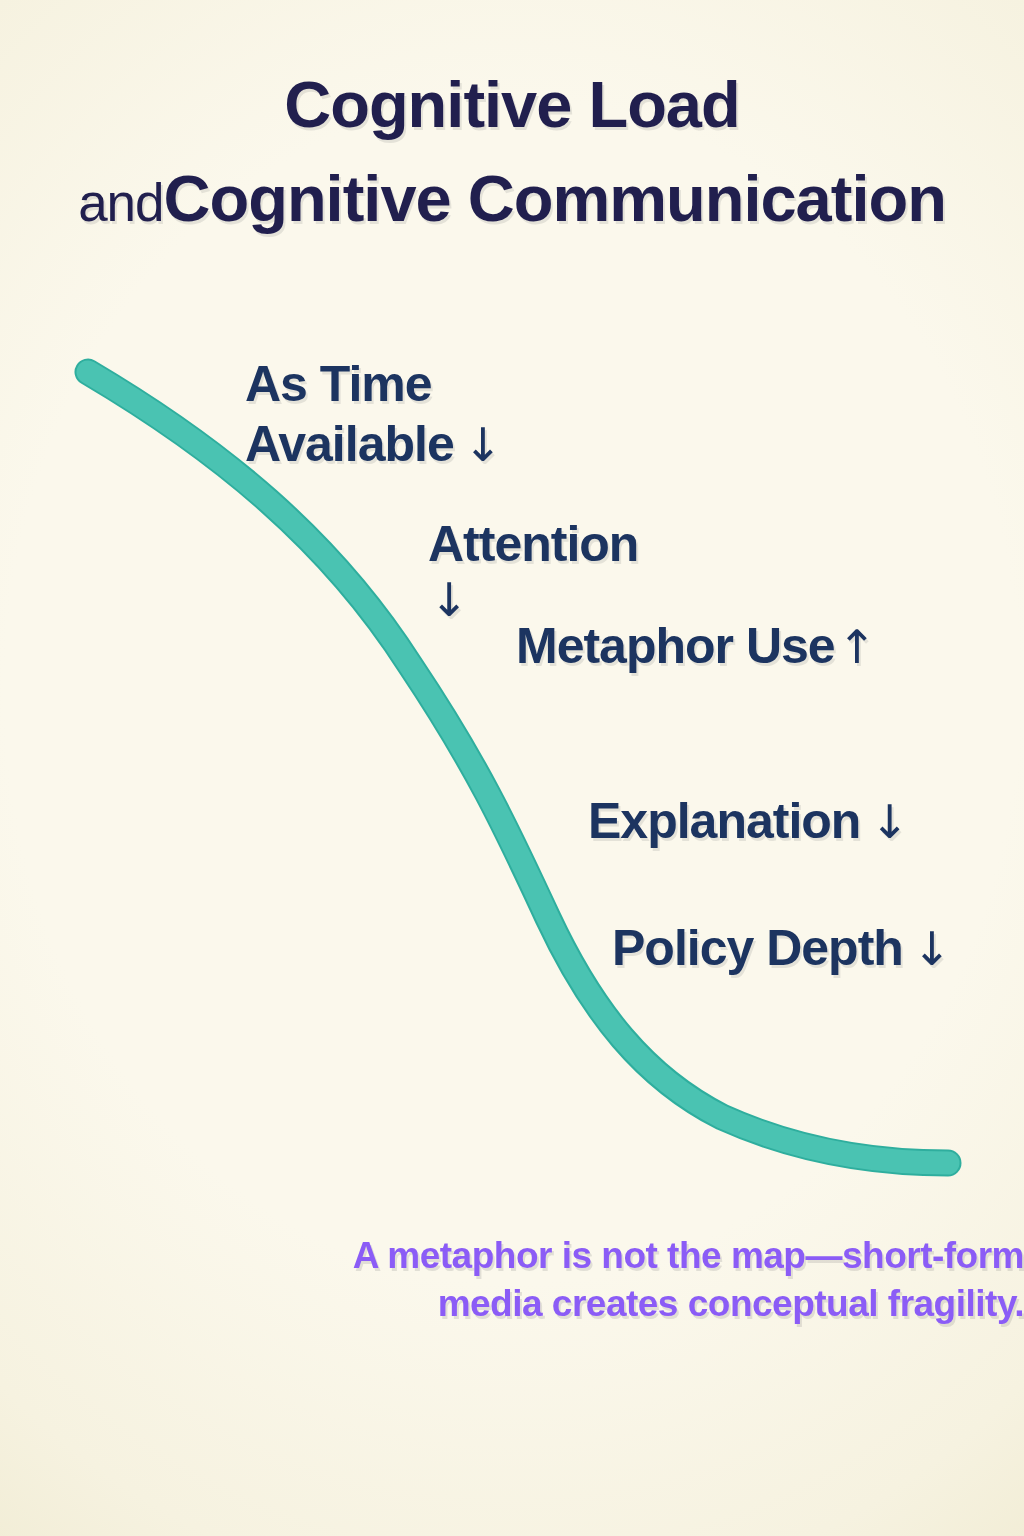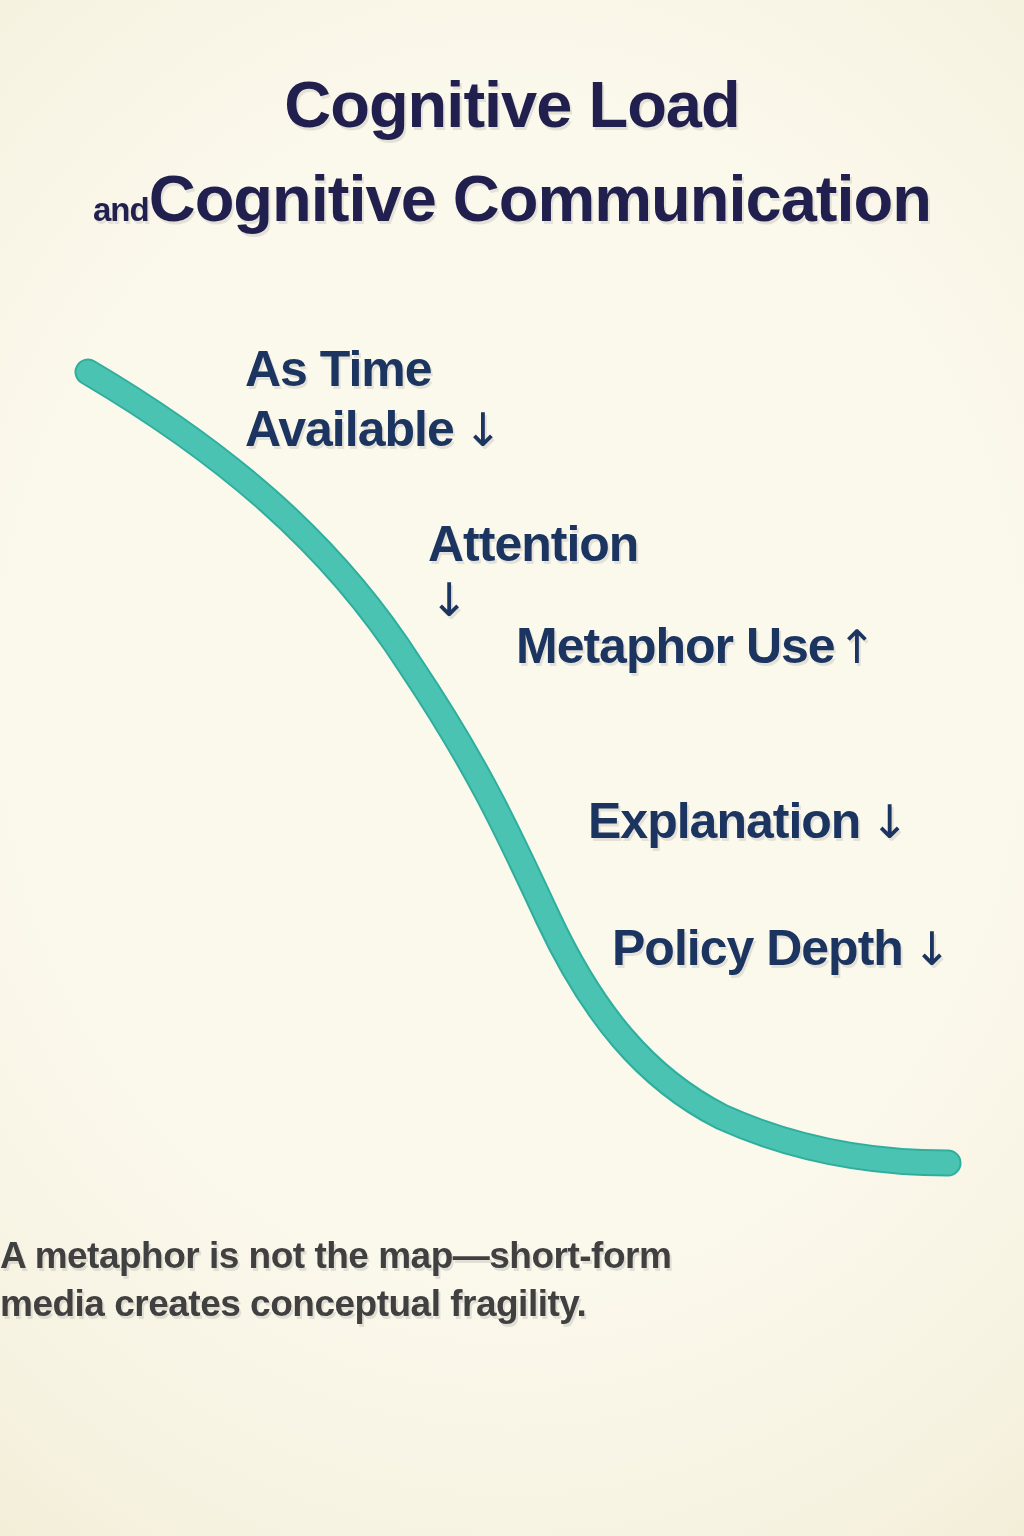--- a/index.html
+++ b/index.html
@@ -20,21 +20,21 @@
     top: 72px; left: 0; right: 0;
     text-align: center;
     color: #211f4e;
     font-weight: 700;
     letter-spacing: -1px;
     text-shadow: 2px 3px 0 rgba(125,125,125,0.18);
     line-height: 1;
   }
   .title-line1 { font-size: 65px; }
   .title-line2 { font-size: 65px; margin-top: 29px; white-space: nowrap; }
-  .title-and   { font-size: 33px; font-weight: 700; margin-right: 0; }
+  .title-and   { font-size: 53px; font-weight: 400; margin-right: 0; }
 
   
   svg.curve-svg { position: absolute; inset: 0; }
 
   
   .label {
     position: absolute;
     color: #1c3460;
     font-weight: 700;
     font-size: 50px;
@@ -50,22 +50,22 @@
     margin-left: 10px;
     letter-spacing: 0;
   }
   .arrow.tight { margin-left: 3px; }
   .arrow.block { display: block; margin-left: 2px; line-height: 52px; }
 
   
   .caption {
     position: absolute;
     top: 1232px; left: 0; right: 0;
-    text-align: left;
-    color: #404040;
+    text-align: right;
+    color: #8b5cf6;
     font-weight: 700;
     font-size: 37px;
     line-height: 48px;
     letter-spacing: -0.5px;
     text-shadow: 2px 3px 0 rgba(125,125,125,0.2);
   }
 </style>
 </head>
 <body>
 
@@ -76,21 +76,21 @@
     <path d="M 88 372 C 220 450 330 540 410 665 C 475 762 505 825 548 918 C 592 1012 645 1078 722 1117 C 795 1150 872 1163 948 1163" fill="none" stroke="#4ac3b2" stroke-width="23" stroke-linecap="round" stroke-linejoin="round"></path>
   </svg>
 
   <div class="title-wrap">
     <div class="title-line1">Cognitive Load</div>
     <div class="title-line2">
       <span class="title-and">and</span><span>Cognitive Communication</span>
     </div>
   </div>
 
-  <div class="label" style="left:245px; top:339px;">
+  <div class="label" style="left:245px; top:354px;">
     <span>As Time</span><br>
     <span>Available</span><span class="arrow">↓</span>
   </div>
 
   <div class="label" style="left:428px; top:514px;">
     <span>Attention</span>
     <span class="arrow block">↓</span>
   </div>
 
   <div class="label" style="left:516px; top:616px;">

